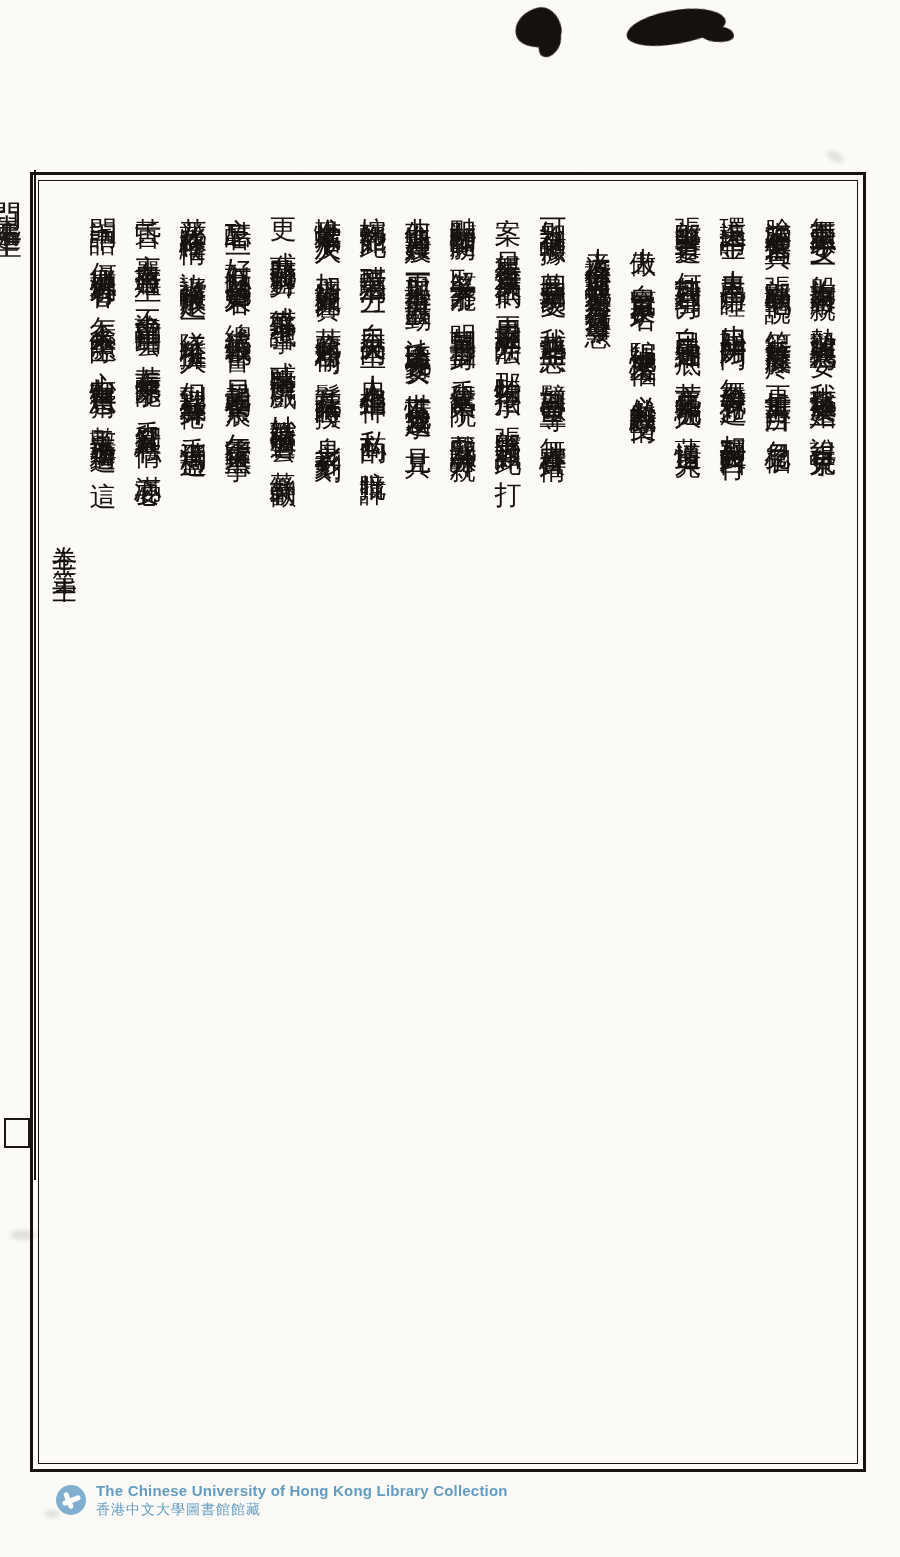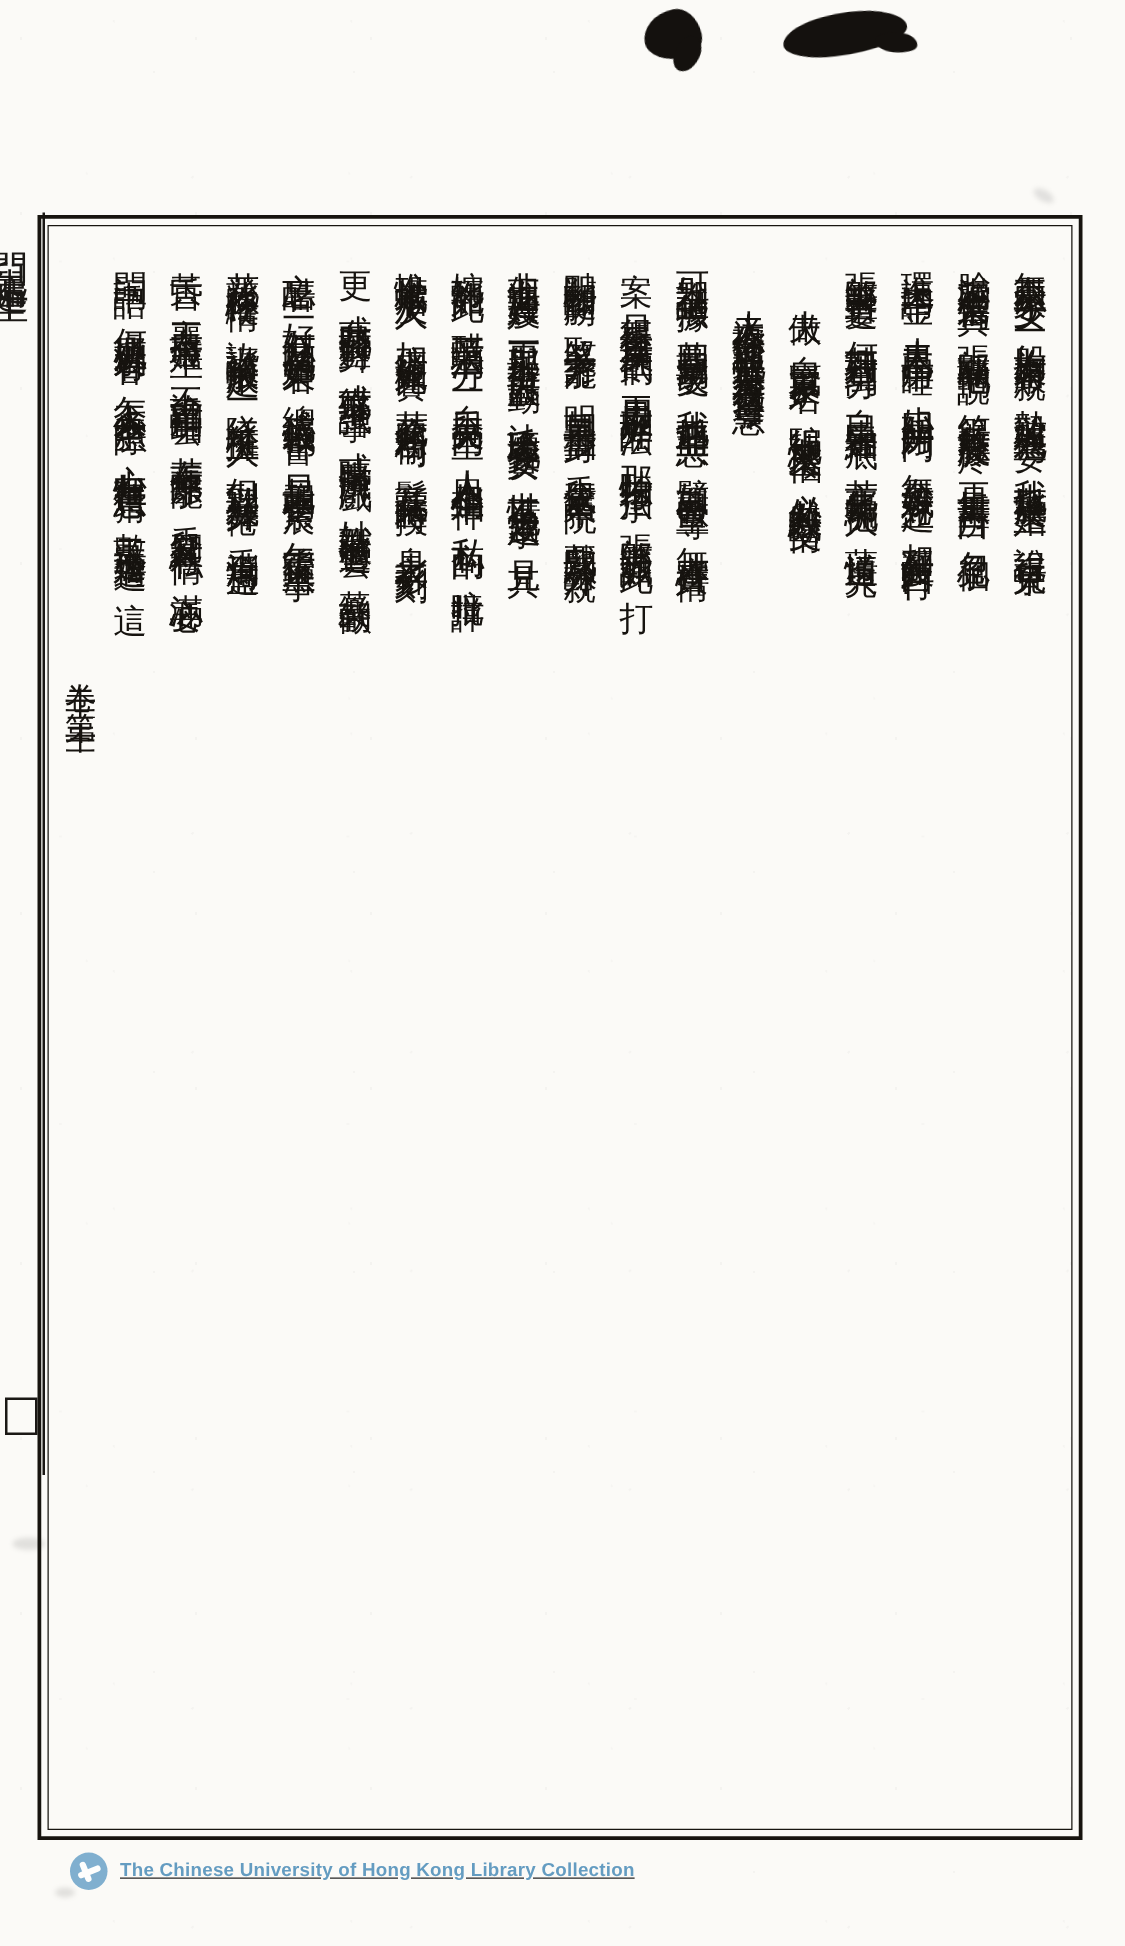--- a/index.html
+++ b/index.html
@@ -152,21 +152,20 @@
 
   
   #watermark {
     position: absolute;
     left: 56px;
     top: 1482px;
     display: flex;
     align-items: center;
     gap: 10px;
     opacity: .85;
-    text-decoration: underline;
   }
   #watermark-logo {
     width: 30px; height: 30px;
     border-radius: 50%;
     background: #6ba3c9;
     position: relative;
     flex: 0 0 auto;
   }
   #watermark-logo::before {
     content: "";
@@ -259,16 +258,17 @@
     <div class="text-column">花叢粉隊任縱情　詼諧談笑般般足　一隊紅粧擁玉人　但到歌殘并舞倦　香消燭盡過</div>
     <div class="text-column">黃昏　襄王自有瑤姬主　不許重留別岫雲　若在張郎原罷了　香兒卻又有私情　滿心要</div>
     <div class="text-column">問詞中語　何處桃源別有春　怎奈人多無空隙　心中枉自費思猜　數天迅速嬉遊過　這</div>
     <div id="page-number-column">卷十二 第三十三</div>
   </div>
 
   <div id="watermark">
     <div id="watermark-logo"></div>
     <div class="wm-lines">
       <span id="watermark-en">The Chinese University of Hong Kong Library Collection</span>
+      <span id="watermark-zh">香港中文大學圖書館館藏</span>
     </div>
   </div>
 
 </div>
 
 </body></html>

